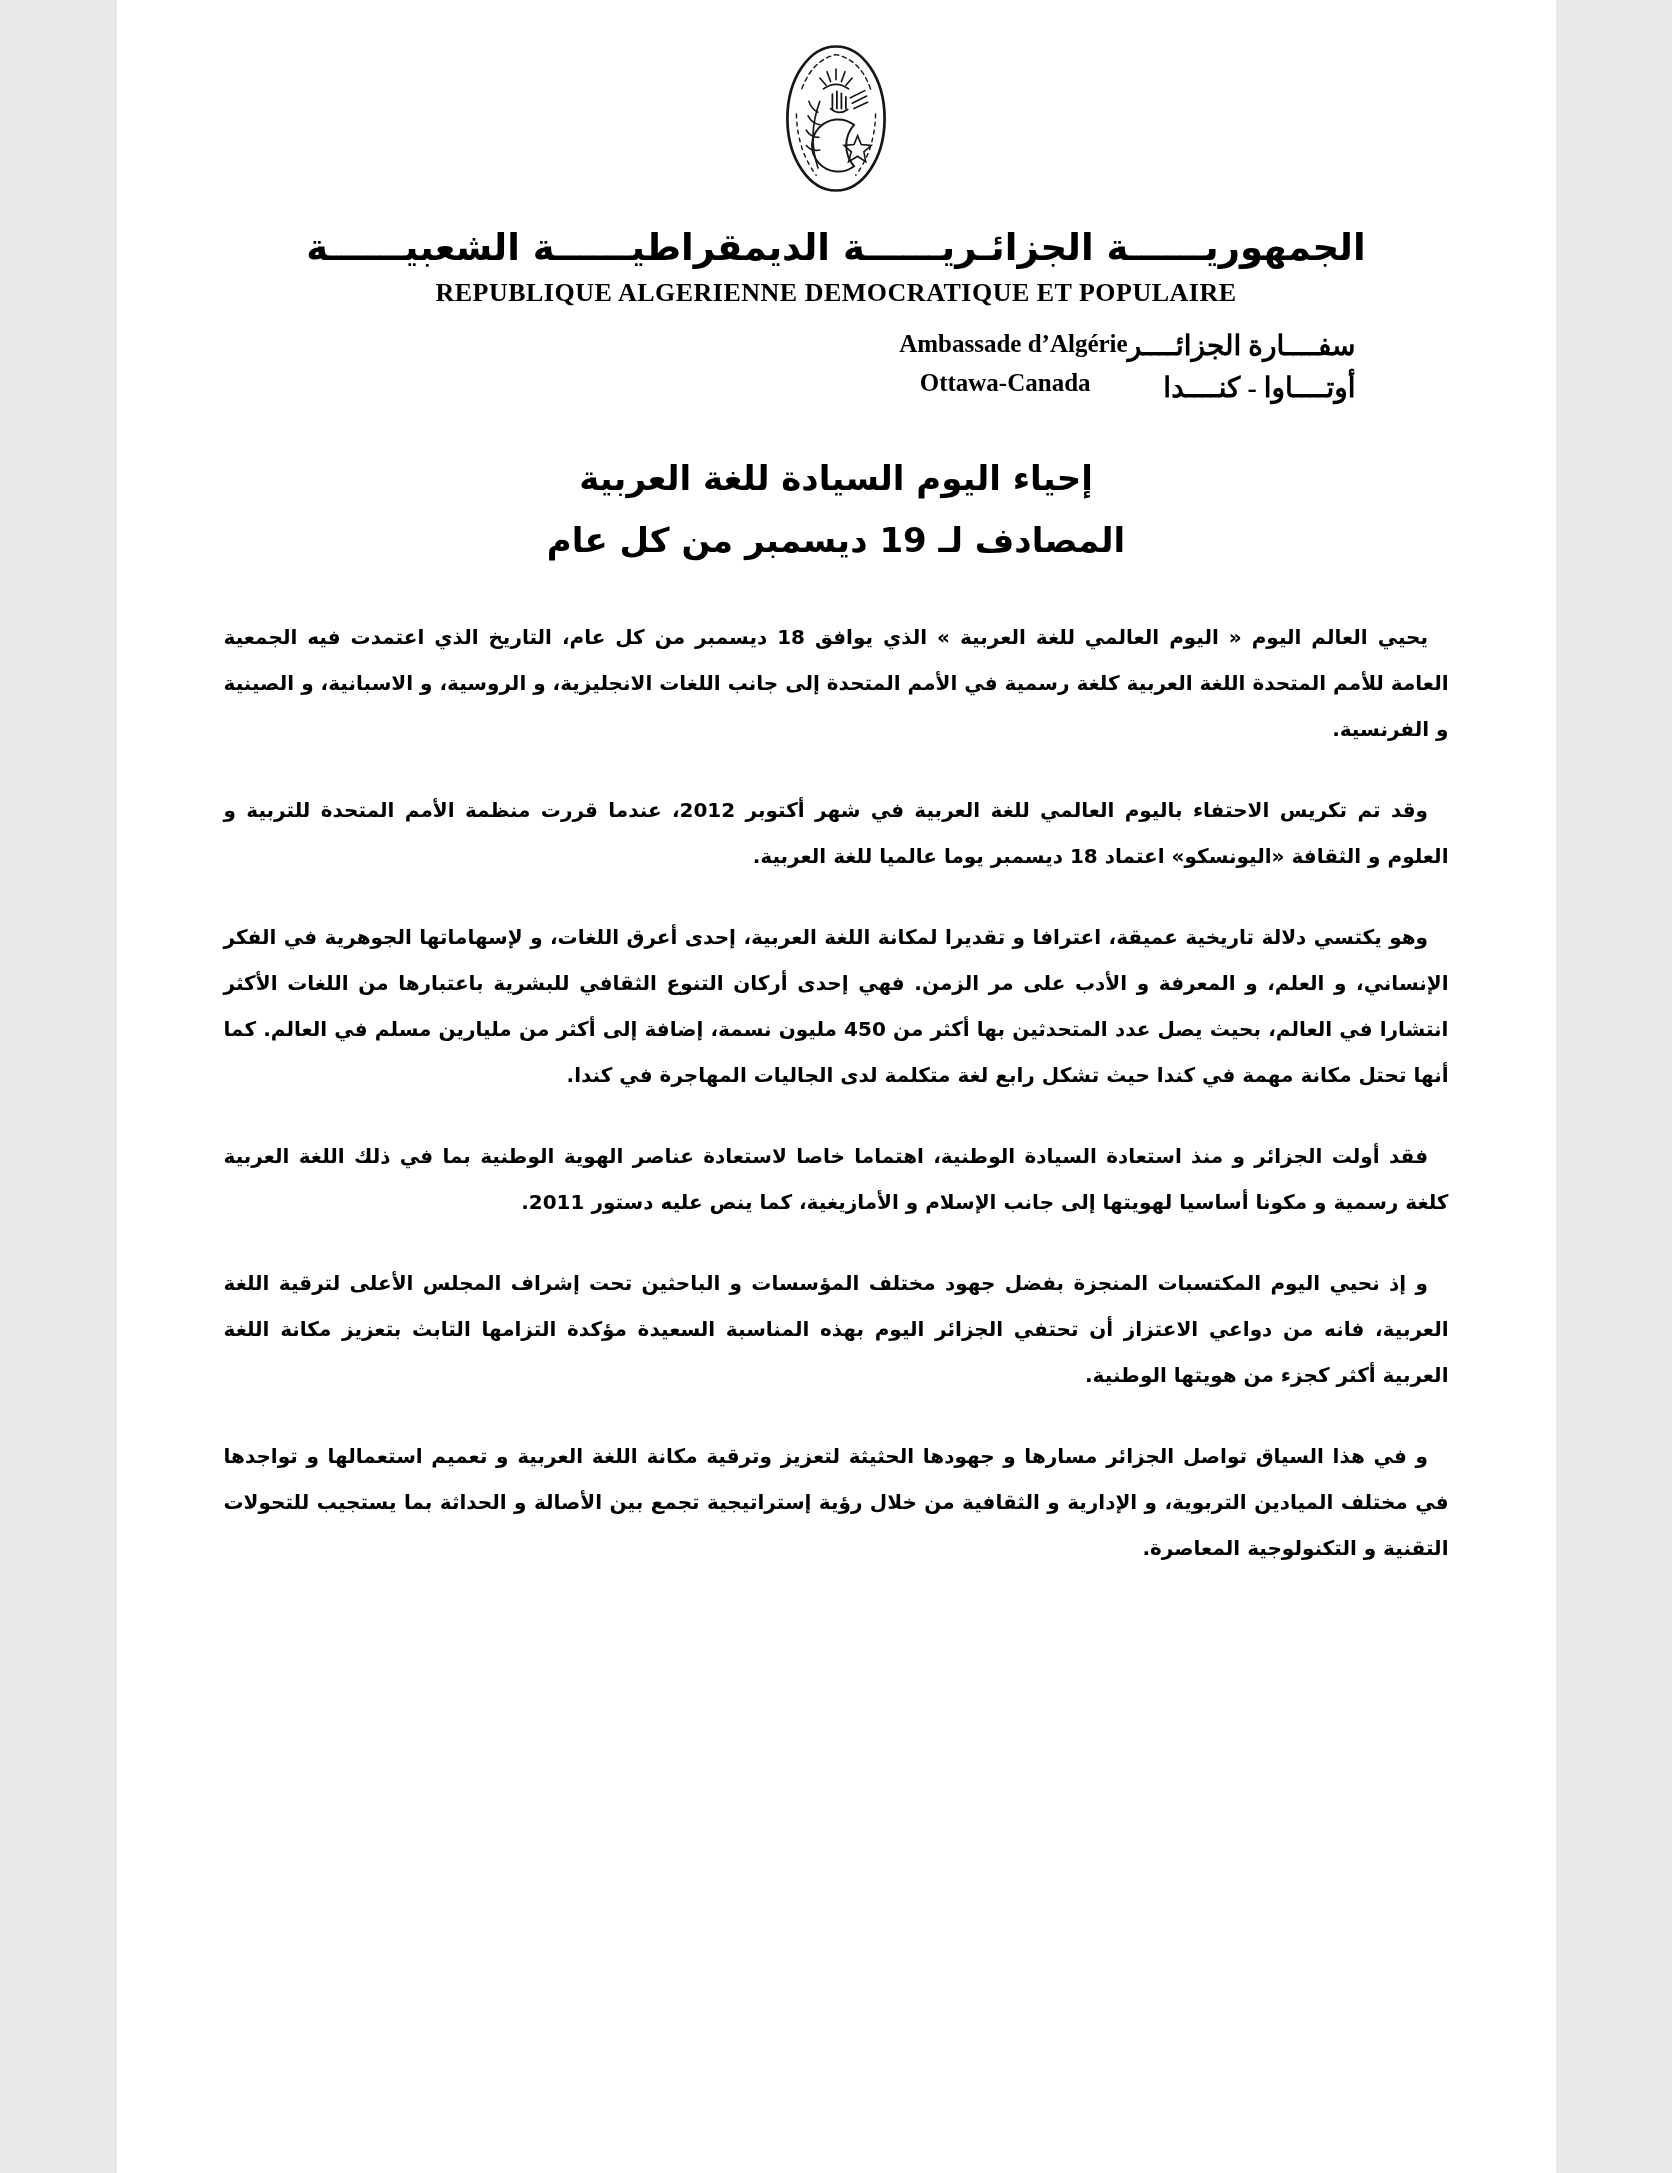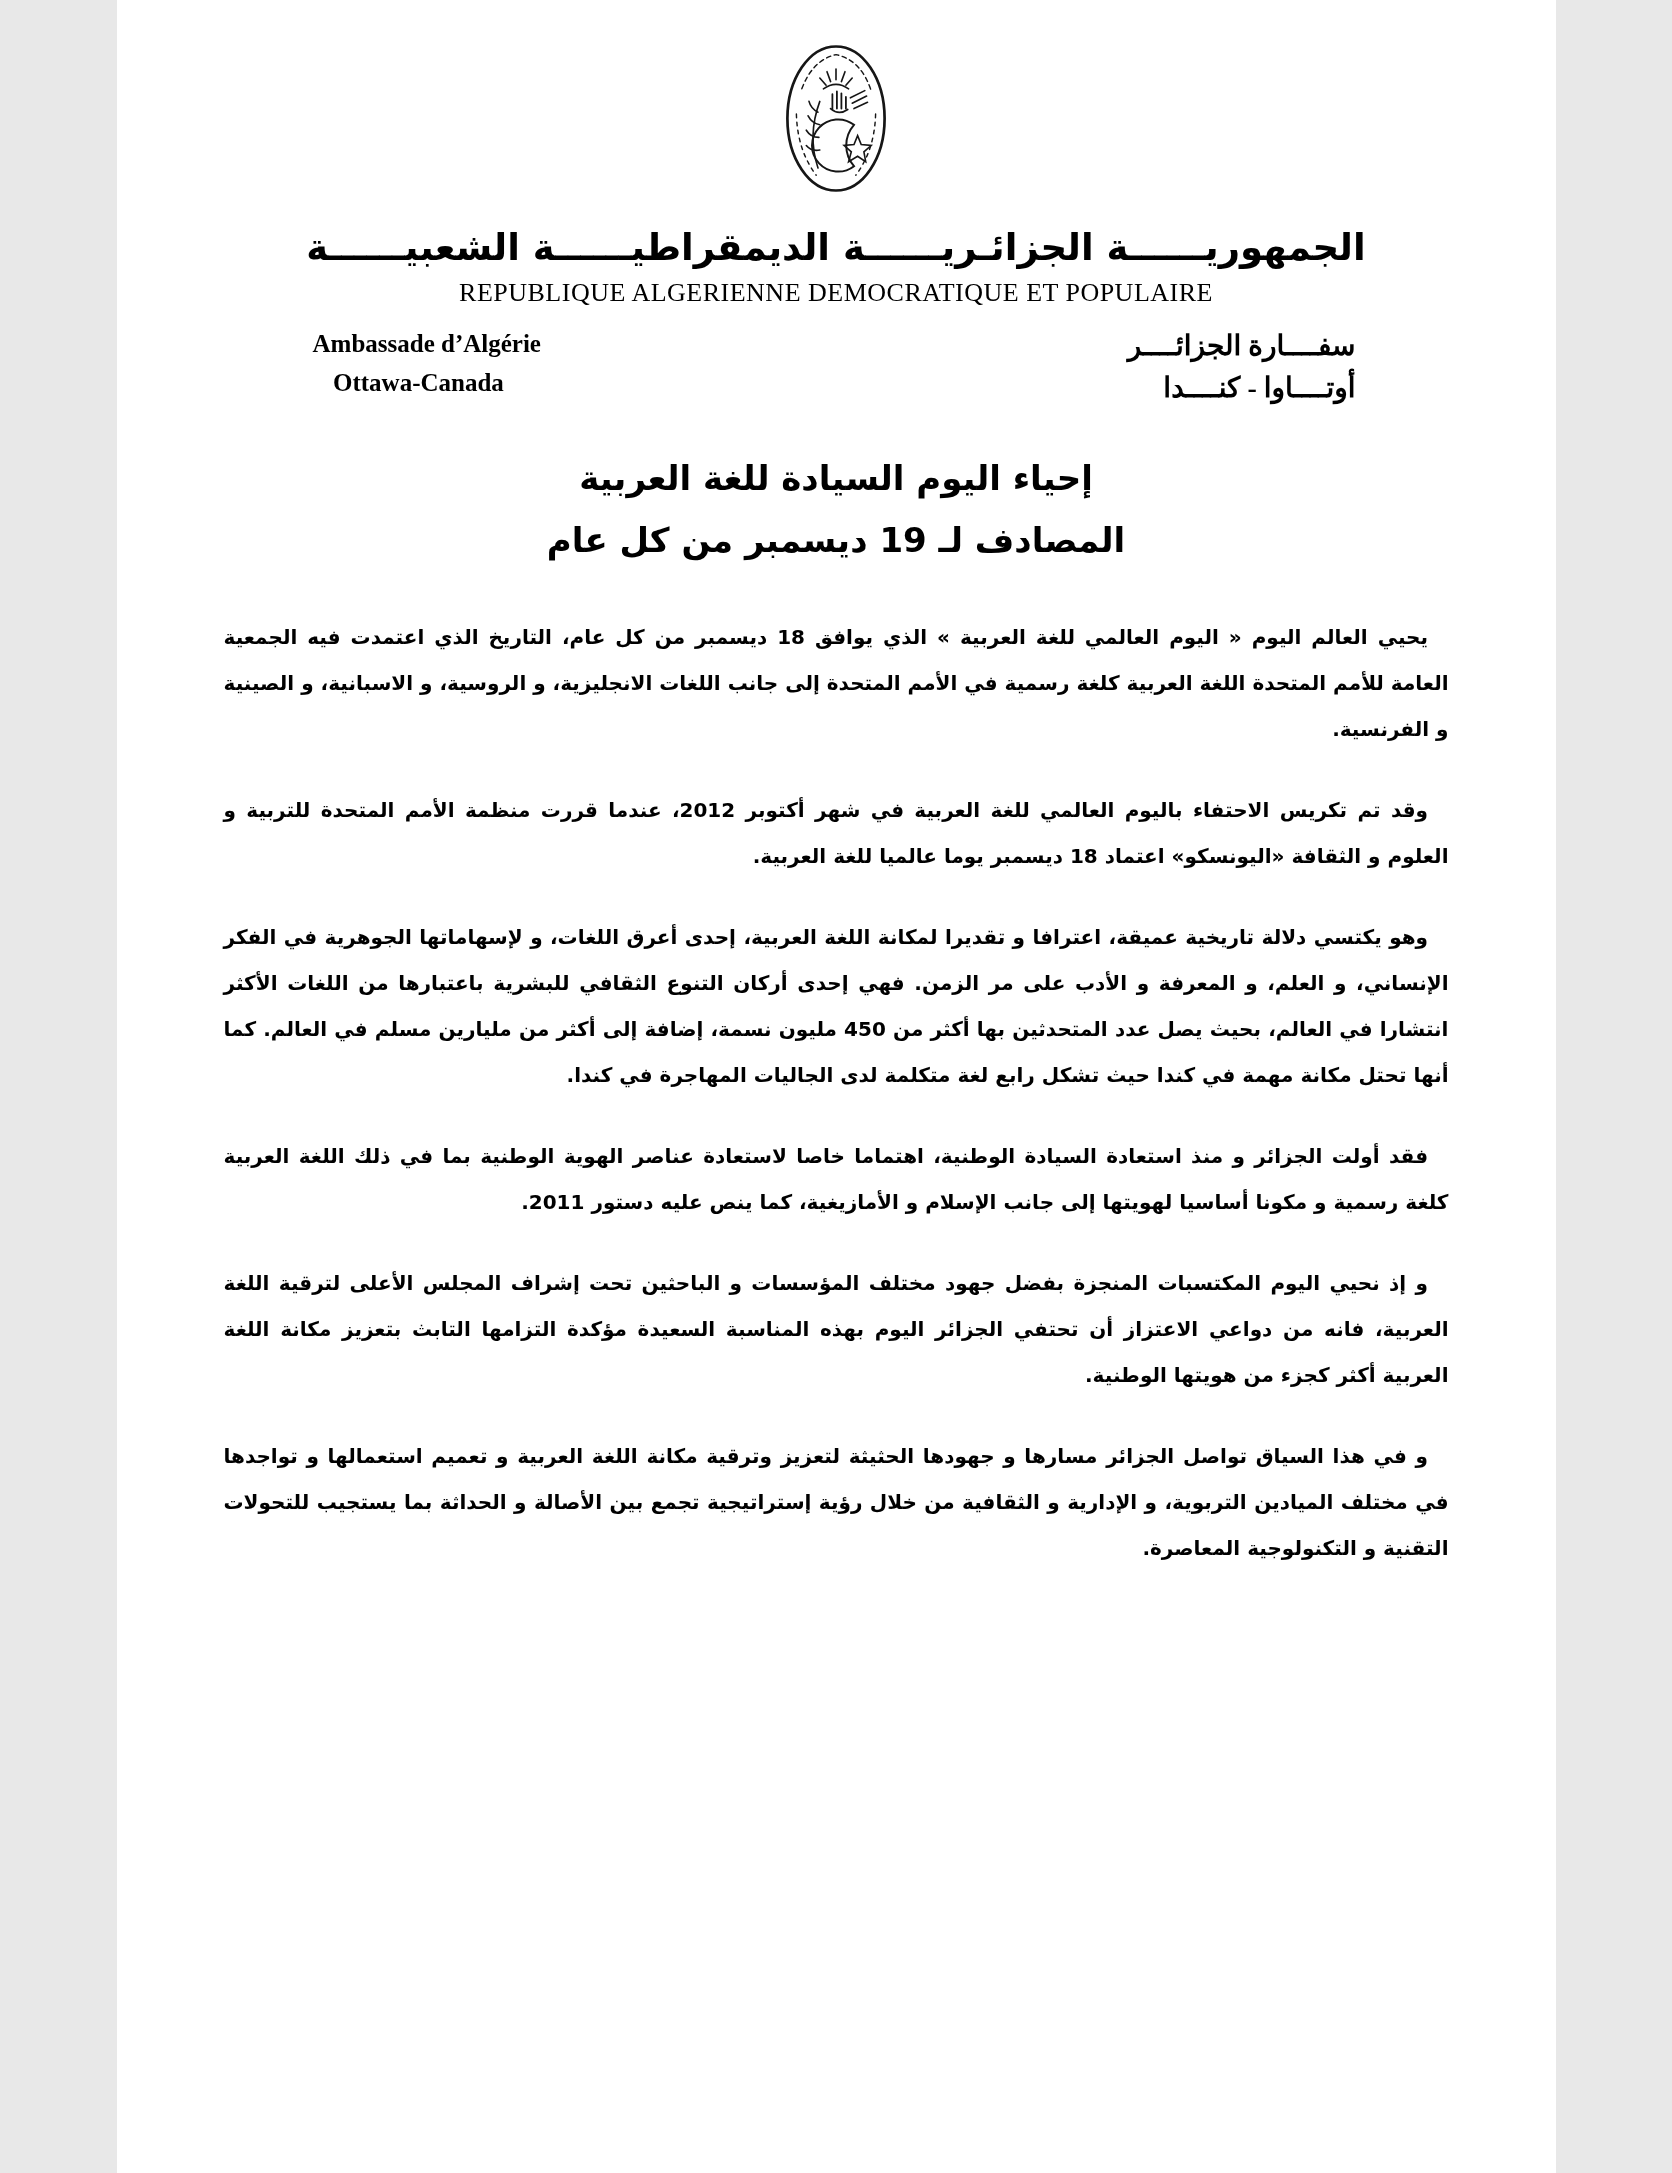--- a/index.html
+++ b/index.html
@@ -23,28 +23,28 @@
   .republic-ar {
     text-align: center;
     font-size: 37px;
     font-weight: bold;
     line-height: 1.45;
     font-family: "DejaVu Sans", sans-serif;
   }
   .republic-fr {
     text-align: center;
     font-size: 26px;
-    font-weight: normal;
+    font-weight: bold;
     margin-top: 3.7px;
     font-family: "Liberation Serif", "DejaVu Serif", serif;
     letter-spacing: 0.5px;
   }
   .embassy-row {
     display: flex;
-    justify-content: space-between;
+    justify-content: flex-end;
     align-items: flex-start;
     margin-top: 17px;
     padding: 0 93px 0 89px;
   }
   .embassy-left {
     text-align: left;
     font-family: "Liberation Serif", "DejaVu Serif", serif;
     font-weight: bold;
     font-size: 25px;
     line-height: 1.55;

